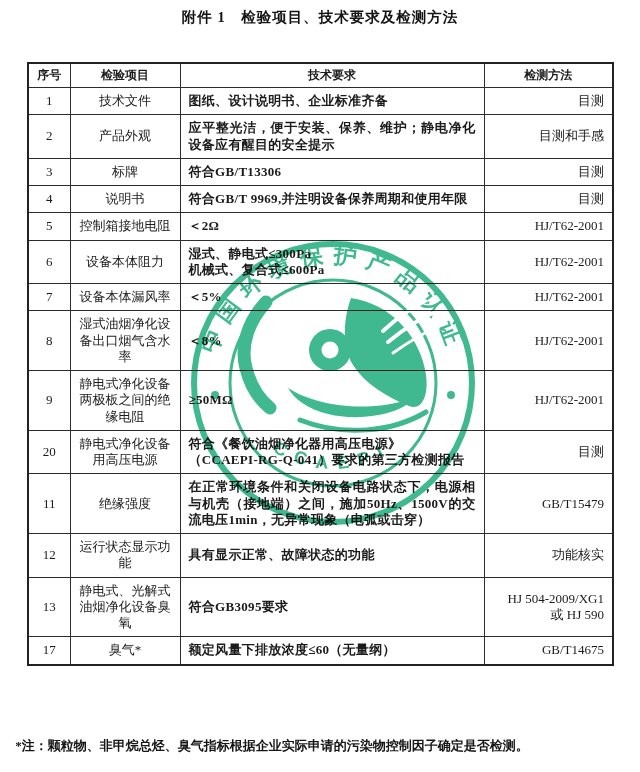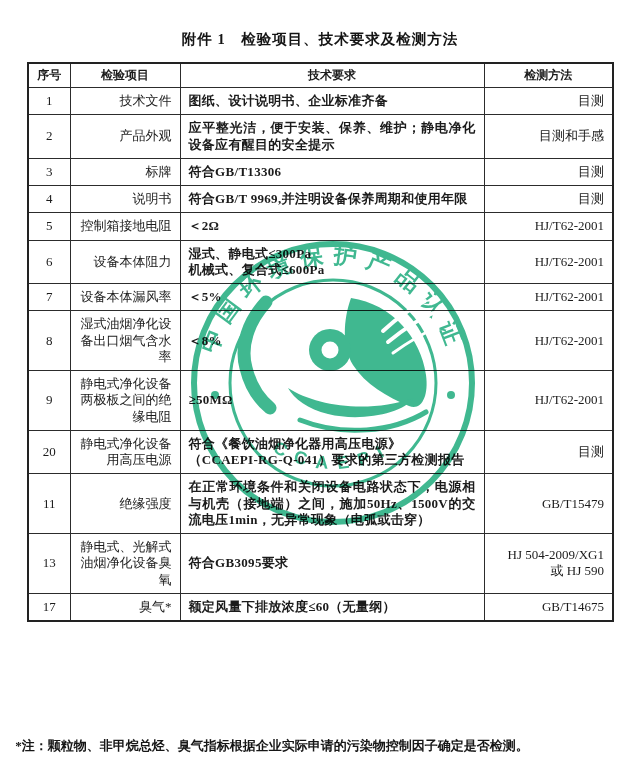--- a/index.html
+++ b/index.html
@@ -8,21 +8,21 @@
     background: #ffffff;
     overflow: hidden;
     font-family: "Liberation Serif", "DejaVu Serif", serif;
     color: #1b1b1b;
     -webkit-font-smoothing: none;
   }
   .page { position: relative; width: 640px; height: 772px; }
 
   .doc-title {
     margin: 0;
-    padding-top: 30px;
+    padding-top: 8px;
     text-align: center;
     font-size: 14.5px;
     font-weight: 700;
     letter-spacing: 1px;
     color: #141414;
   }
 
   table.spec {
     position: absolute;
     left: 27px; top: 62px;
@@ -39,21 +39,21 @@
     word-break: break-all;
   }
   table.spec { border: 2px solid #222; }
   table.spec thead th {
     font-weight: 700;
     text-align: center;
     padding: 4px 2px;
     font-size: 12px;
   }
   td.c-no { text-align: center; padding-left: 2px; padding-right: 2px; }
-  td.c-item { text-align: right; }
+  td.c-item { text-align: center; }
   td.c-req { text-align: justify; white-space: pre-line; letter-spacing: 0.3px; font-weight: bold; }
   td.c-method { text-align: right; }
 
   .footnote {
     position: absolute;
     left: 0; top: 737px;
     width: 544px;
     text-align: center;
     font-size: 13px;
     font-weight: 700;
@@ -158,20 +158,26 @@
       <td class="c-item">静电式净化设备用高压电源</td>
       <td class="c-req">符合《餐饮油烟净化器用高压电源》
 （CCAEPI-RG-Q-041）要求的第三方检测报告</td>
       <td class="c-method">目测</td>
     </tr>
         <tr>
       <td class="c-no">11</td>
       <td class="c-item">绝缘强度</td>
       <td class="c-req">在正常环境条件和关闭设备电路状态下，电源相与机壳（接地端）之间，施加50Hz、1500V的交流电压1min，无异常现象（电弧或击穿）</td>
       <td class="c-method">GB/T15479</td>
+    </tr>
+        <tr>
+      <td class="c-no">12</td>
+      <td class="c-item">运行状态显示功能</td>
+      <td class="c-req">具有显示正常、故障状态的功能</td>
+      <td class="c-method">功能核实</td>
     </tr>
         <tr>
       <td class="c-no">13</td>
       <td class="c-item">静电式、光解式油烟净化设备臭氧</td>
       <td class="c-req">符合GB3095要求</td>
       <td class="c-method">HJ 504-2009/XG1 或 HJ 590</td>
     </tr>
         <tr>
       <td class="c-no">17</td>
       <td class="c-item">臭气*</td>

